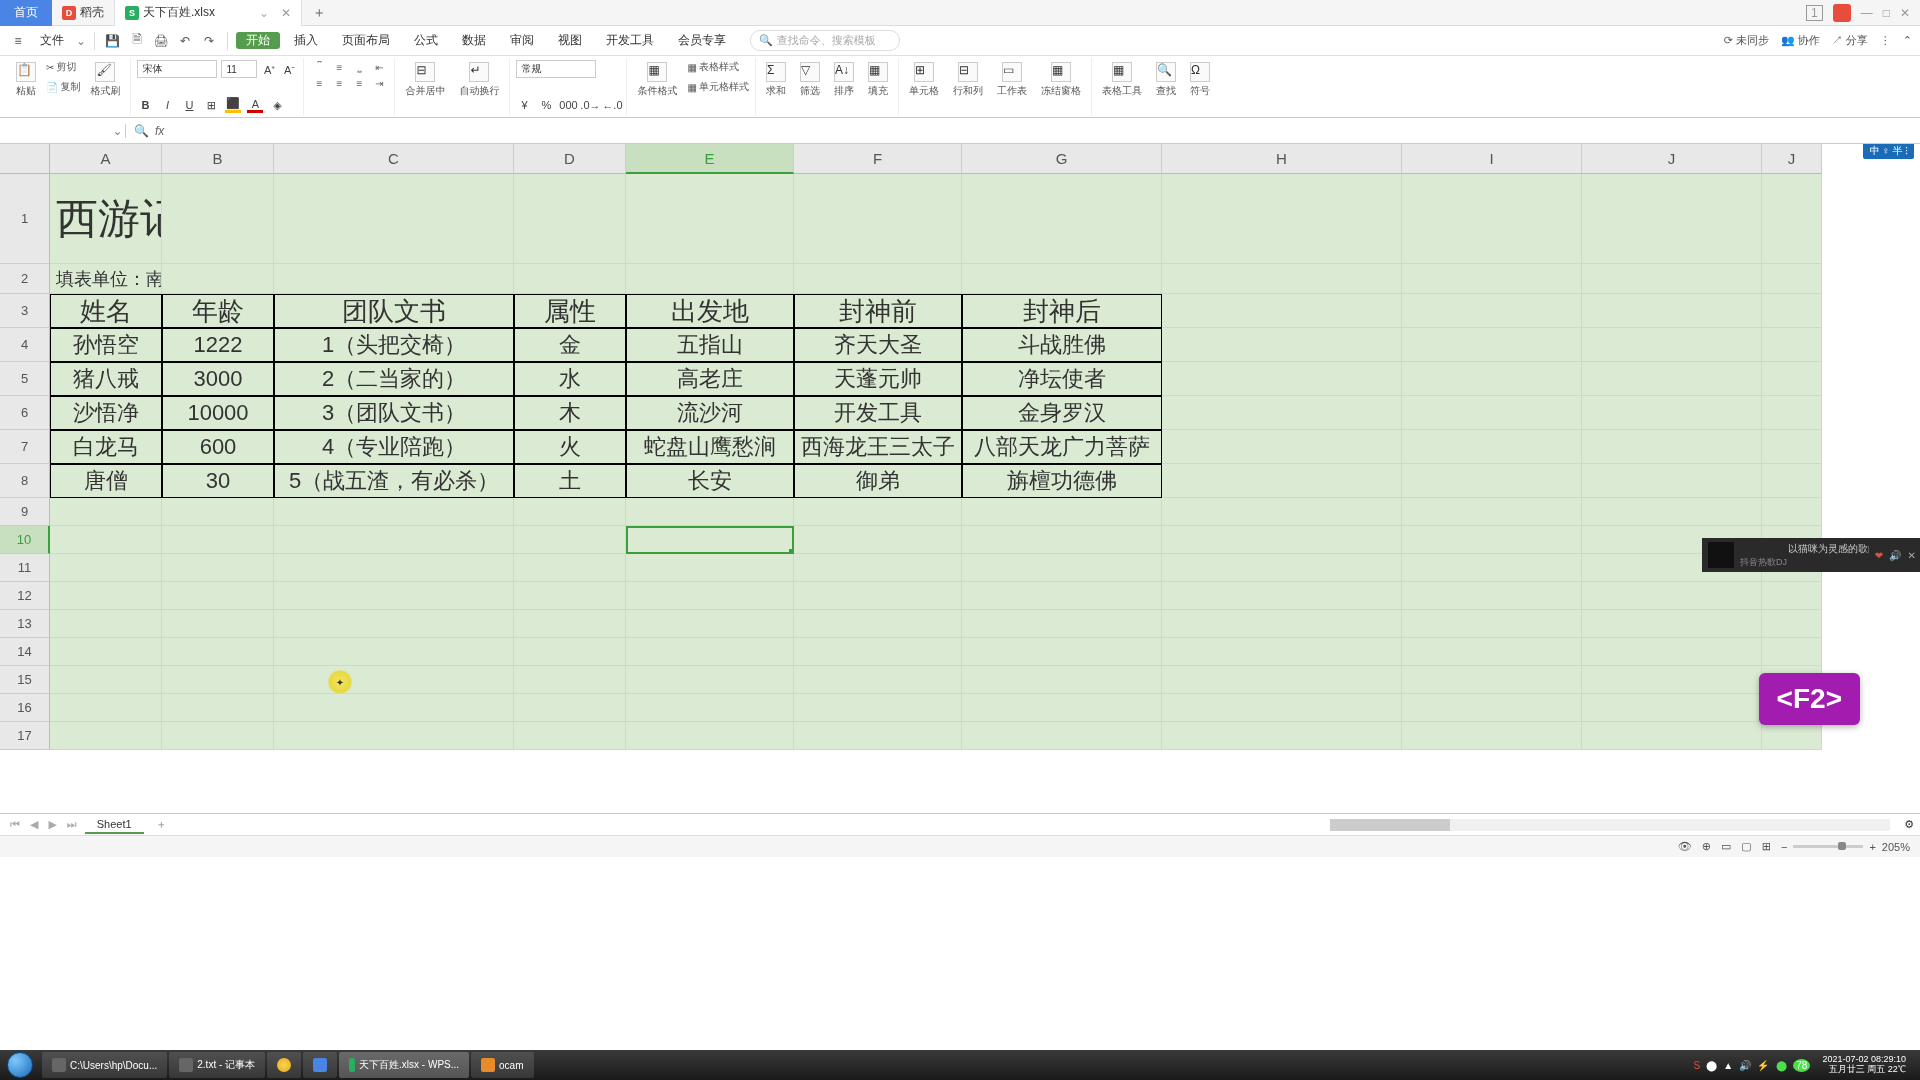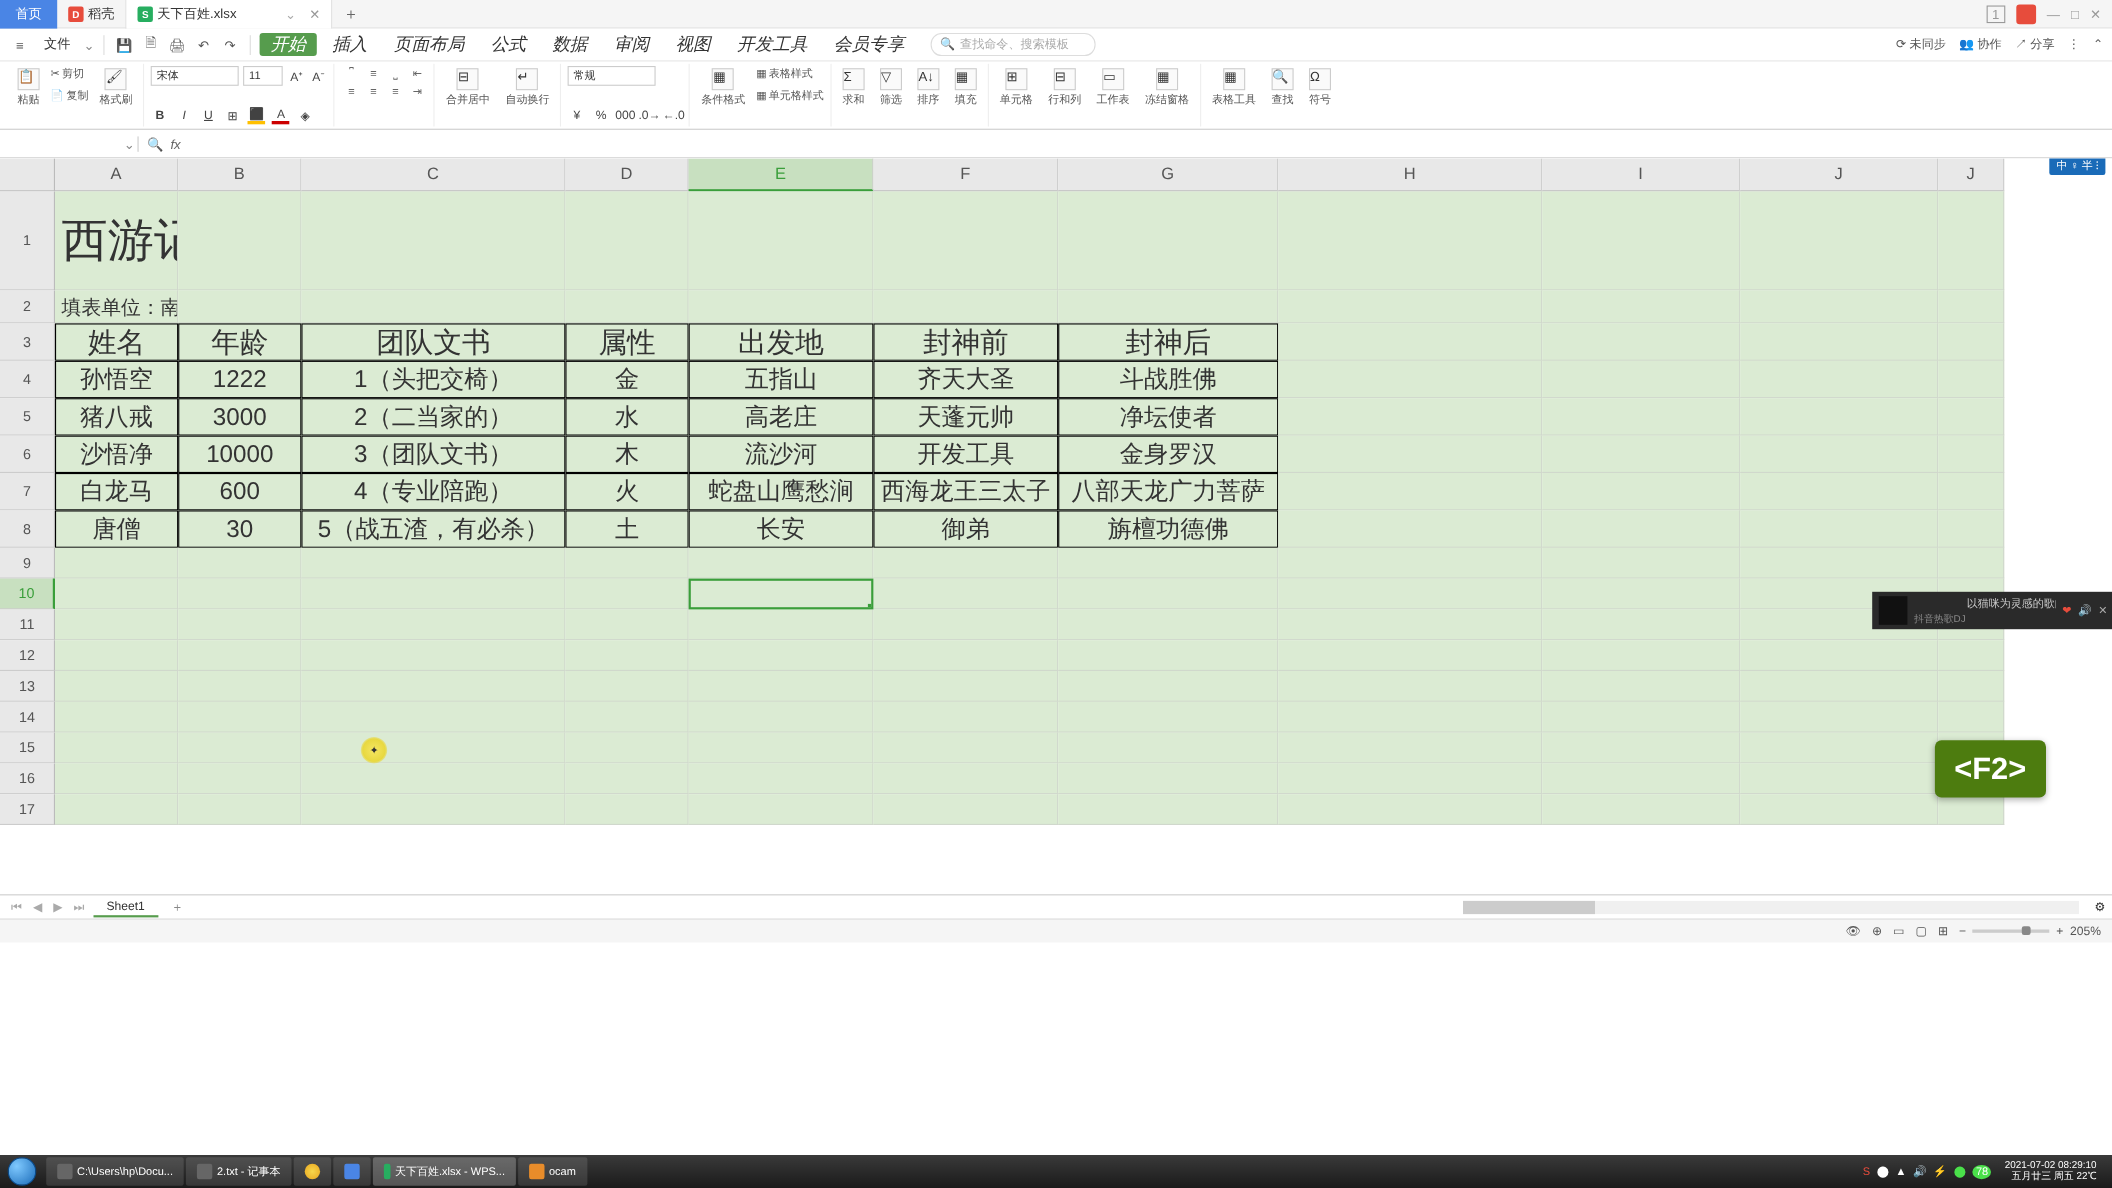--- a/index.html
+++ b/index.html
@@ -16,21 +16,21 @@
 .tab-plus { padding: 0 10px; color: #666; font-size: 14px; }
 .titlebar-right { margin-left: auto; display: flex; gap: 10px; padding-right: 10px; align-items: center; }
 .titlebar-right span { color: #999; }
 .wps-badge { width: 18px; height: 18px; background: #e74c3c; border-radius: 3px; }
 
 
 .menubar { height: 30px; display: flex; align-items: center; background: #fff; border-bottom: 1px solid #e0e0e0; padding: 0 8px; gap: 4px; }
 .menu-icon { width: 20px; height: 20px; display: flex; align-items: center; justify-content: center; color: #555; }
 .menu-file { padding: 2px 8px; font-size: 12px; }
 .menu-sep { width: 1px; height: 18px; background: #ddd; margin: 0 4px; }
-.menu-item { padding: 0 10px; font-size: 16px; color: #333; font-style: italic; }
+.menu-item { padding: 0 10px; font-size: 12px; color: #333; }
 .menu-item.active { background: #569c4d; color: #fff; border-radius: 3px; }
 .search-box { margin-left: 10px; padding: 2px 8px; border: 1px solid #ddd; border-radius: 10px; color: #aaa; font-size: 11px; width: 150px; display: flex; align-items: center; gap: 4px; }
 .menubar-right { margin-left: auto; display: flex; gap: 12px; align-items: center; font-size: 11px; color: #555; }
 
 
 .ribbon { height: 62px; background: #fff; display: flex; border-bottom: 1px solid #ccc; padding: 2px 6px; }
 .ribbon-group { display: flex; flex-direction: column; justify-content: space-between; border-right: 1px solid #eee; padding: 2px 6px; }
 .ribbon-group.no-border { border-right: none; }
 .rg-top { display: flex; gap: 4px; align-items: center; }
 .big-btn { display: flex; flex-direction: column; align-items: center; gap: 2px; padding: 2px 4px; }
@@ -82,21 +82,21 @@
 .hscroll { position: absolute; right: 30px; bottom: 4px; width: 560px; height: 12px; background: #f0f0f0; }
 .hscroll-thumb { width: 120px; height: 100%; background: #ccc; }
 
 
 .statusbar { height: 22px; background: #f5f5f5; border-top: 1px solid #ddd; display: flex; align-items: center; justify-content: flex-end; padding: 0 10px; gap: 10px; font-size: 11px; color: #555; }
 .zoom { display: flex; gap: 6px; align-items: center; }
 .zoom-slider { width: 70px; height: 3px; background: #ccc; position: relative; }
 .zoom-slider::after { content: ''; position: absolute; left: 45px; top: -3px; width: 8px; height: 8px; background: #888; border-radius: 2px; }
 
 
-.f2-overlay { position: absolute; right: 60px; bottom: 88px; background: #4d7c0f; color: #fff; font-weight: bold; font-size: 28px; padding: 10px 18px; border-radius: 6px; box-shadow: 0 2px 6px rgba(0,0,0,0.3); }
+.f2-overlay { position: absolute; right: 60px; bottom: 88px; background: #a21caf; color: #fff; font-weight: bold; font-size: 28px; padding: 10px 18px; border-radius: 6px; box-shadow: 0 2px 6px rgba(0,0,0,0.3); }
 
 
 .music-widget { position: absolute; right: -2px; top: 394px; width: 220px; height: 34px; background: #2a2a2a; color: #ccc; display: flex; align-items: center; gap: 6px; padding: 0 6px; font-size: 10px; }
 .music-cover { width: 26px; height: 26px; background: #111; }
 .music-txt { flex: 1; overflow: hidden; }
 .music-title { font-size: 10px; white-space: nowrap; margin-left: 48px; }
 .music-sub { font-size: 9px; color: #888; }
 .music-ctrl { color: #aaa; }
 
 

